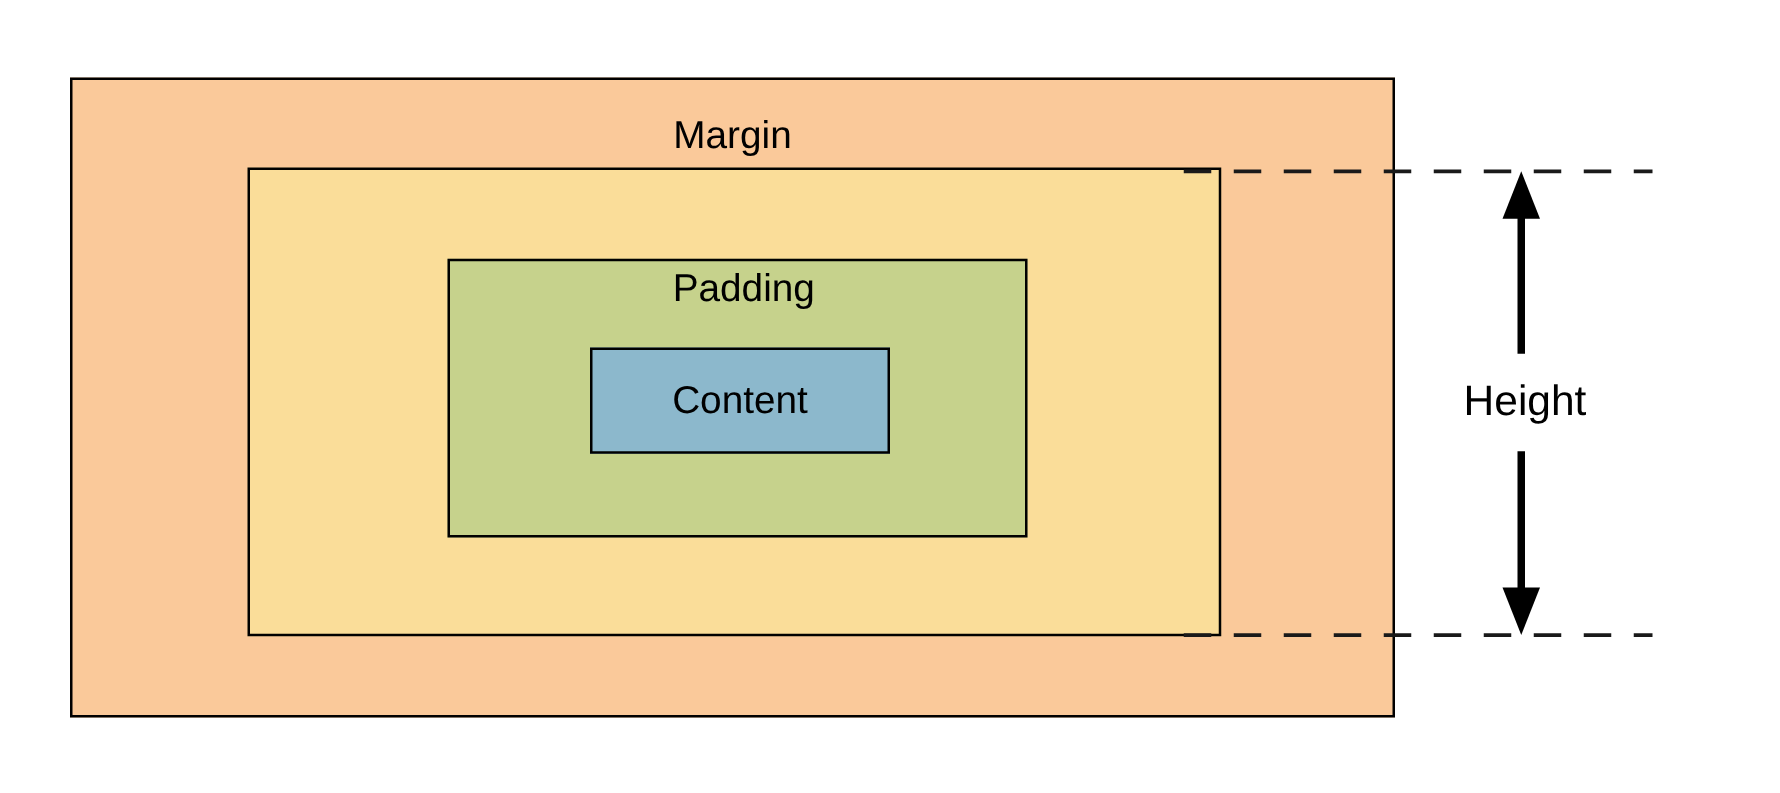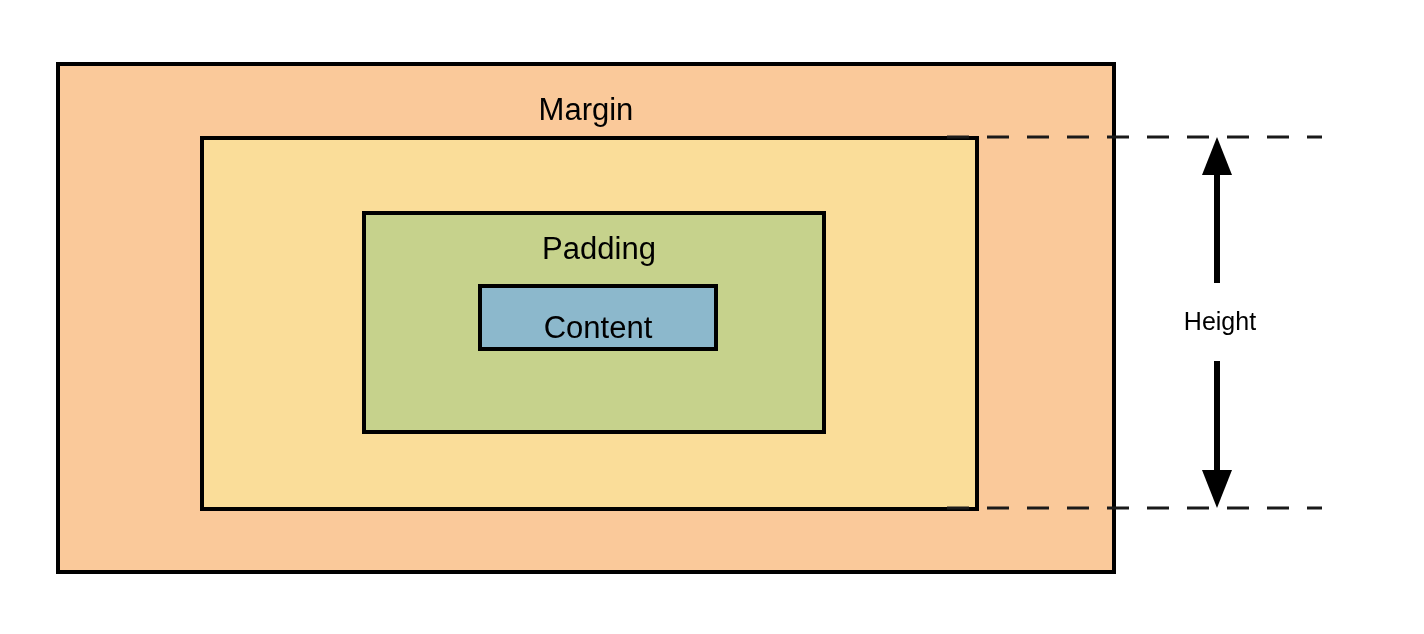--- a/index.html
+++ b/index.html
@@ -15,21 +15,21 @@
   }
   #diagram-root {
     position: relative;
     width: 1424px;
     height: 634px;
     background: #ffffff;
   }
   .box {
     position: absolute;
     box-sizing: border-box;
-    border: 4px solid #000000;
+    border: 2px solid #000000;
   }
   .box-label {
     position: absolute;
     left: 0;
     right: 0;
     text-align: center;
     color: #000000;
     font-family: "Liberation Sans", sans-serif;
     font-size: 31px;
     line-height: 36px;
@@ -53,27 +53,27 @@
   }
   #border-label { top: 27px; }
 
   #padding-box {
     left: 158px;
     top: 71px;
     width: 464px;
     height: 223px;
     background: #c6d28c;
   }
-  #padding-label { top: 16px; padding-left: 10px; }
+  #padding-label { top: 4px; padding-left: 10px; }
 
   #content-box {
     left: 112px;
     top: 69px;
     width: 240px;
-    height: 67px;
+    height: 85px;
     background: #8cb8cc;
   }
   #content-label { top: 22px; }
 
   
   #height-annotation {
     position: absolute;
     left: 0;
     top: 0;
     width: 1424px;
@@ -83,21 +83,21 @@
   #height-annotation svg {
     display: block;
   }
   #height-label {
     position: absolute;
     left: 1120px;
     top: 303px;
     width: 200px;
     text-align: center;
     font-family: "Liberation Sans", sans-serif;
-    font-size: 25px;
+    font-size: 34px;
     line-height: 36px;
     color: #000000;
     white-space: nowrap;
   }
 </style>
 </head>
 <body>
 
 <div id="diagram-root">
 

